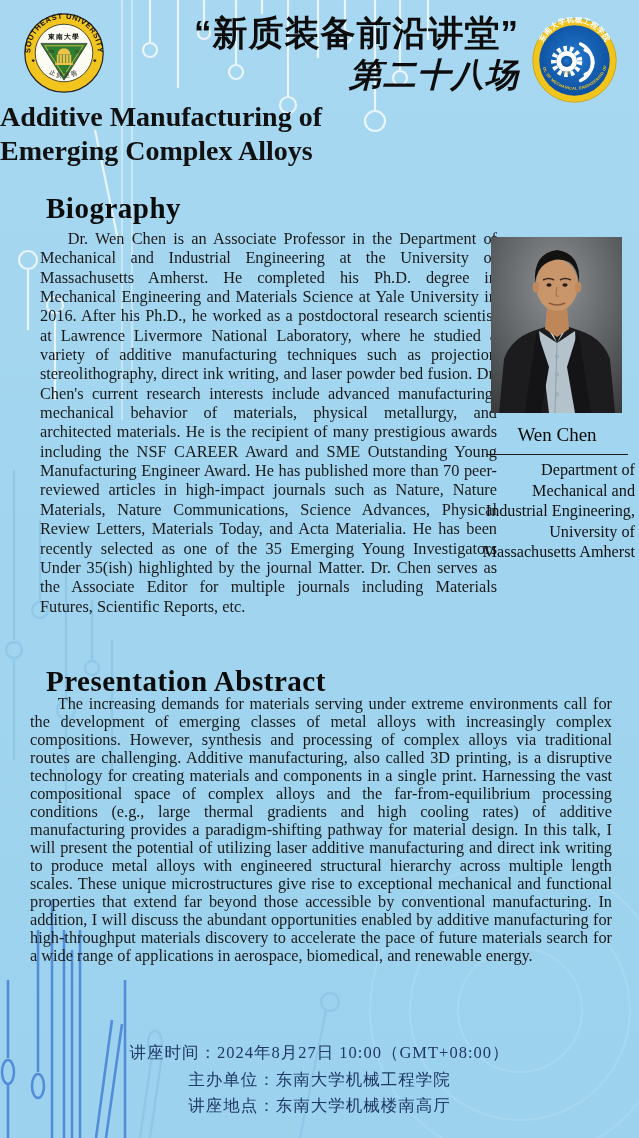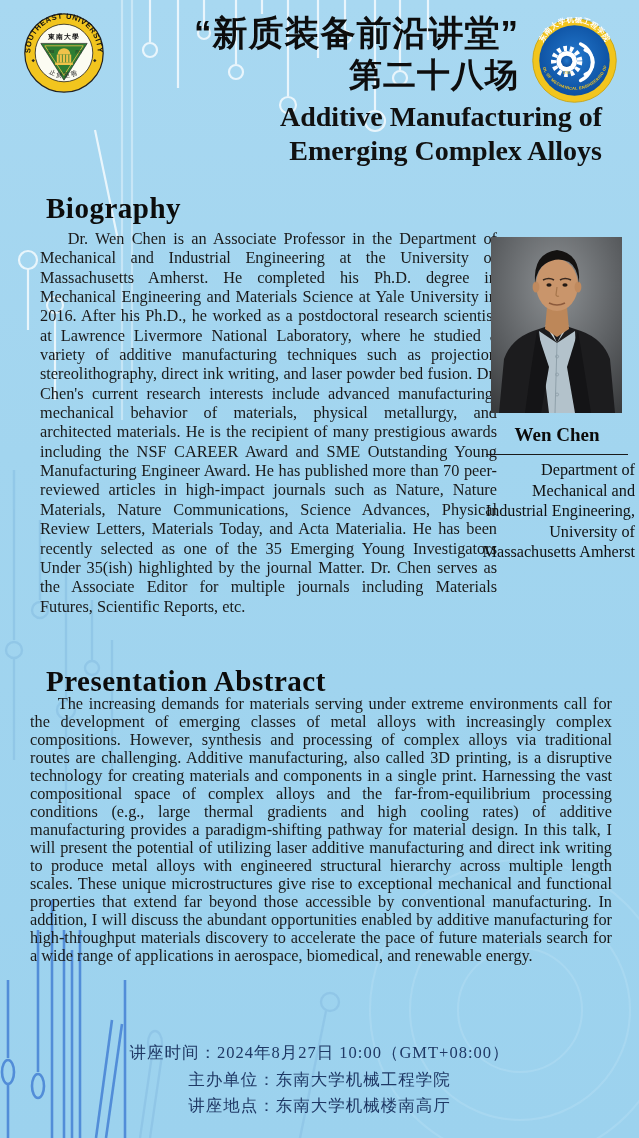--- a/index.html
+++ b/index.html
@@ -10,35 +10,35 @@
     margin:0 auto;
   }
   .bg-pattern{position:absolute;left:0;top:0;pointer-events:none;}
   
   .logo{position:absolute;}
   .logo-left{left:24px;top:13px;width:80px;height:80px;}
   .logo-right{left:531px;top:17px;width:87px;height:87px;}
   .cn-title{position:absolute;left:0;top:12px;width:519px;text-align:right;
     font-family:"Liberation Sans","DejaVu Sans",sans-serif;font-weight:bold;color:#0d0d0d;
     font-size:35px;line-height:42px;letter-spacing:1px;}
-  .cn-title .line2{font-size:33px;}
-  .en-title{position:absolute;left:0;top:100px;width:586px;text-align:right;
-    font-weight:bold;font-size:28px;line-height:34px;color:#111;margin-left:16px;}
+  .cn-title .line2{font-size:33px;font-style:italic;}
+  .en-title{position:absolute;left:0;top:100px;width:586px;text-align:left;
+    font-weight:bold;font-size:28px;line-height:34px;color:#111;}
   
   .section-heading{position:absolute;left:46px;font-weight:bold;font-size:29px;color:#0c0c0c;letter-spacing:.5px;}
   .bio-heading{top:168px;font-family:Liberation Serif, serif;}
   .abs-heading{top:641px;}
   .bio-text{position:absolute;left:32px;top:221px;width:457px;
     font-size:16.3px;line-height:19.35px;text-align:justify;text-indent:1.7em;margin:8px;}
   .abs-text{position:absolute;left:30px;top:695px;width:582px;
     font-size:16.3px;line-height:18px;text-align:justify;text-indent:1.7em;margin:0;}
   
   .photo{position:absolute;left:491px;top:237px;width:131px;height:176px;display:block;}
   .speaker-name{position:absolute;left:479px;top:424px;width:156px;text-align:center;
-    font-weight:bold;font-size:19px;color:#0c0c0c;}
+    font-weight:normal;font-size:19px;color:#0c0c0c;}
   .speaker-divider{position:absolute;left:486px;top:454px;width:142px;border-top:1.5px solid #1a1a1a;height:0;}
   .speaker-affil{position:absolute;left:479px;top:460px;width:156px;text-align:right;
     font-size:16.2px;line-height:20.6px;color:#111;}
   
   .footer{position:absolute;left:0;top:1040px;width:639px;text-align:center;
     font-size:16.5px;line-height:26.5px;color:#1f3864;font-style:normal;}
   .footer div{letter-spacing:1px;}
 </style>
 </head>
 <body>

